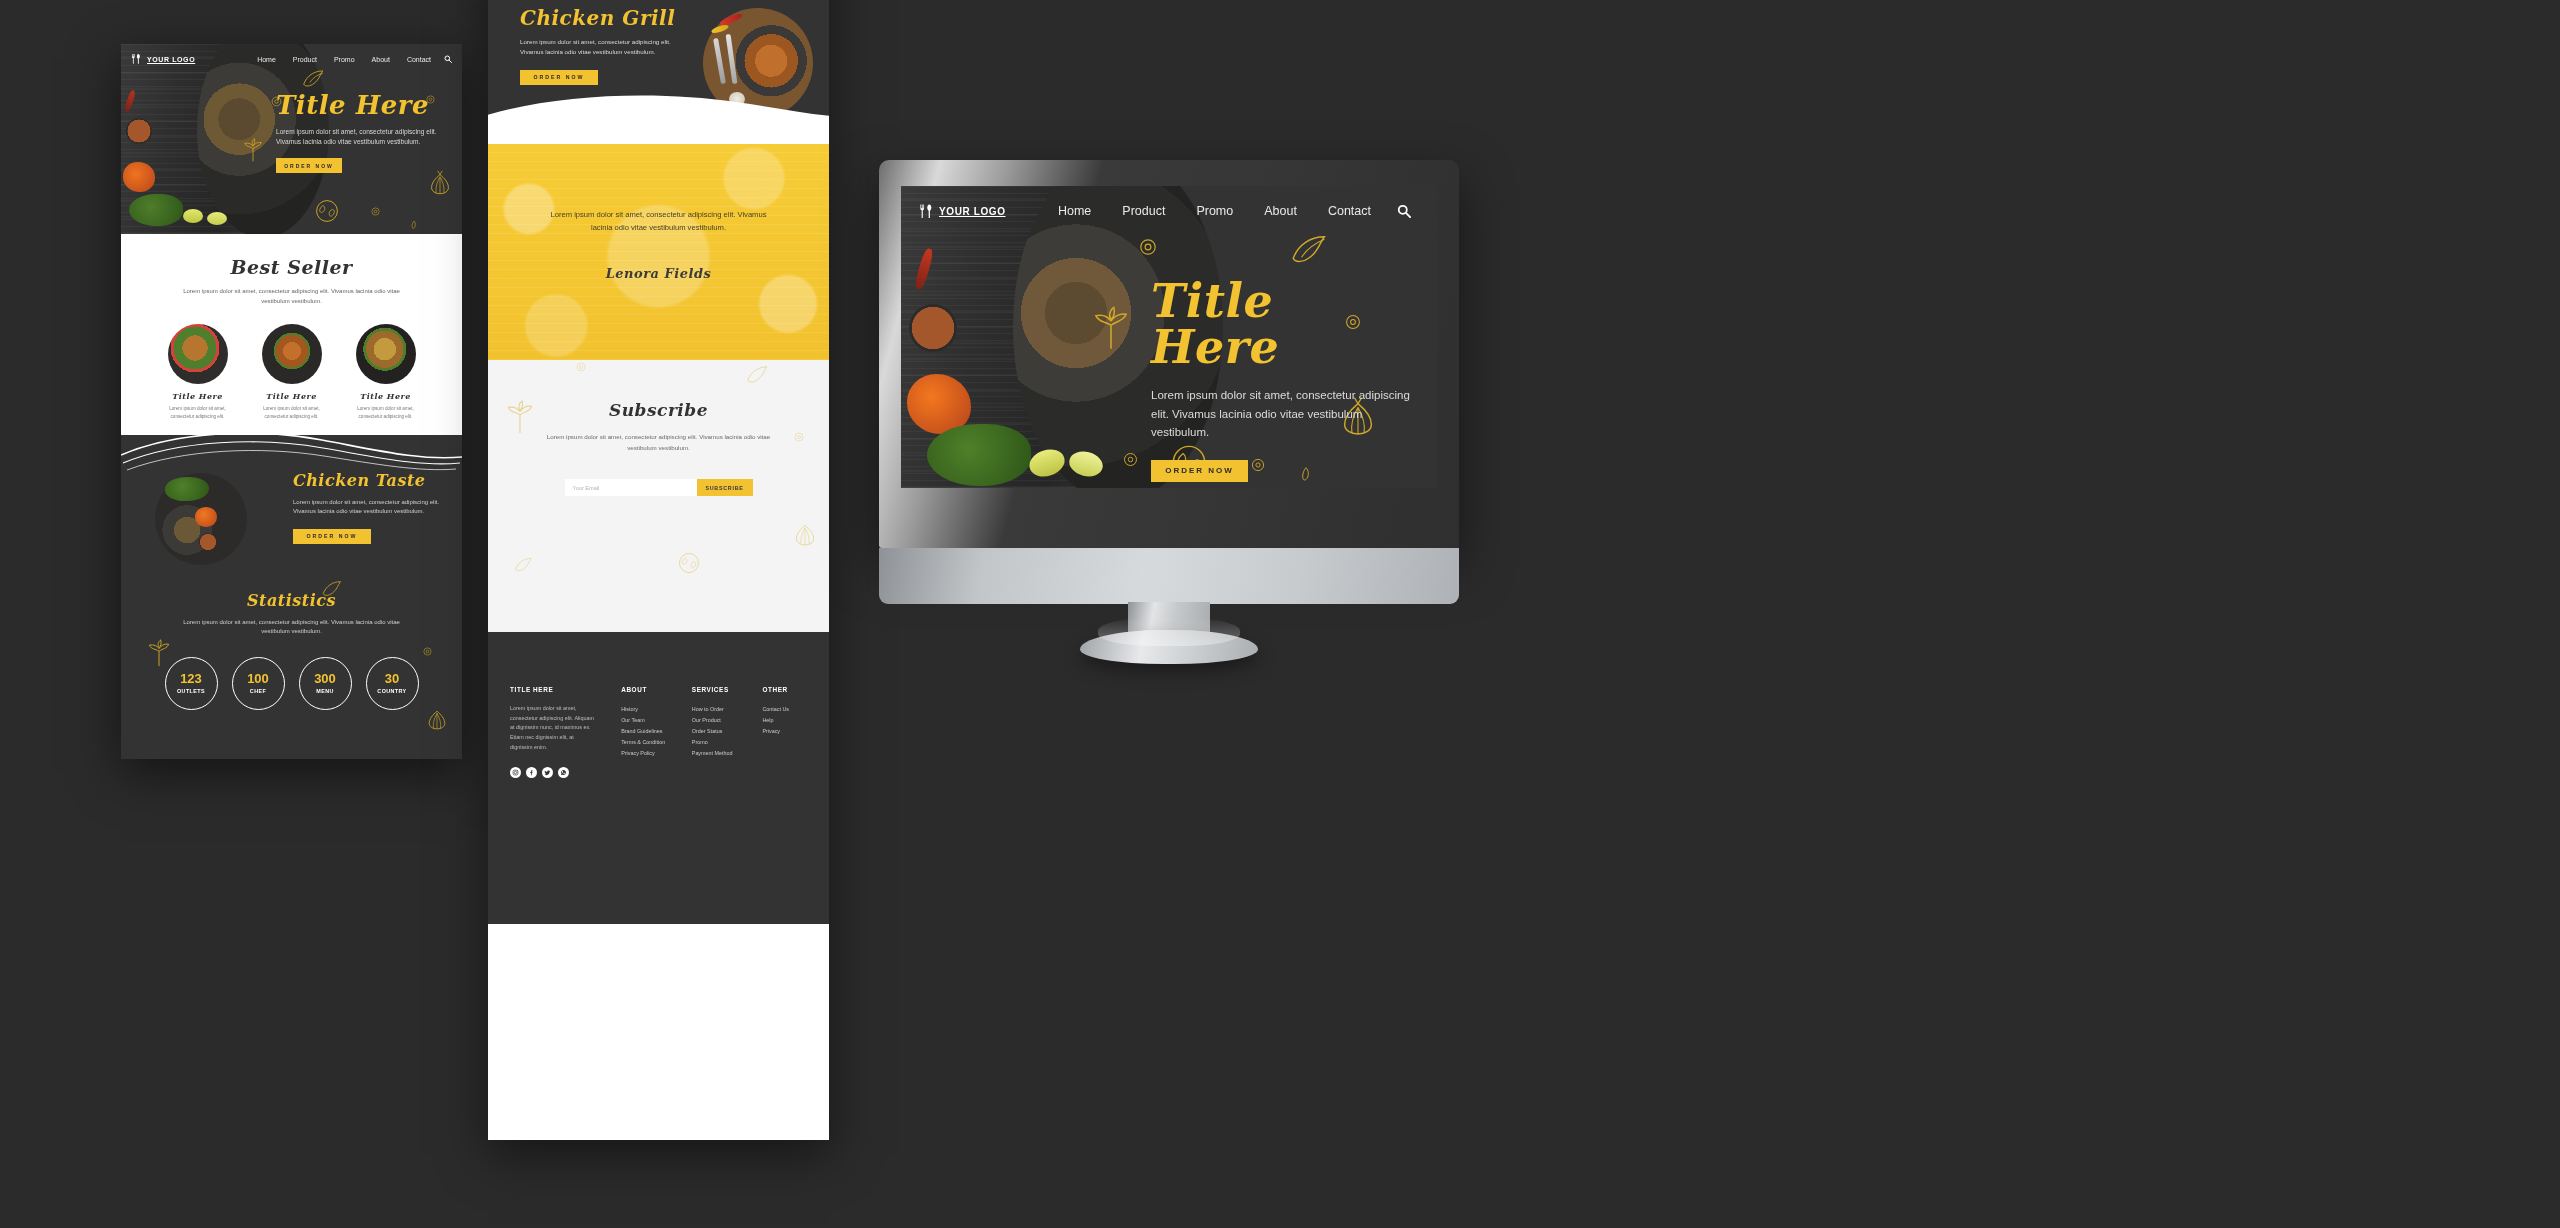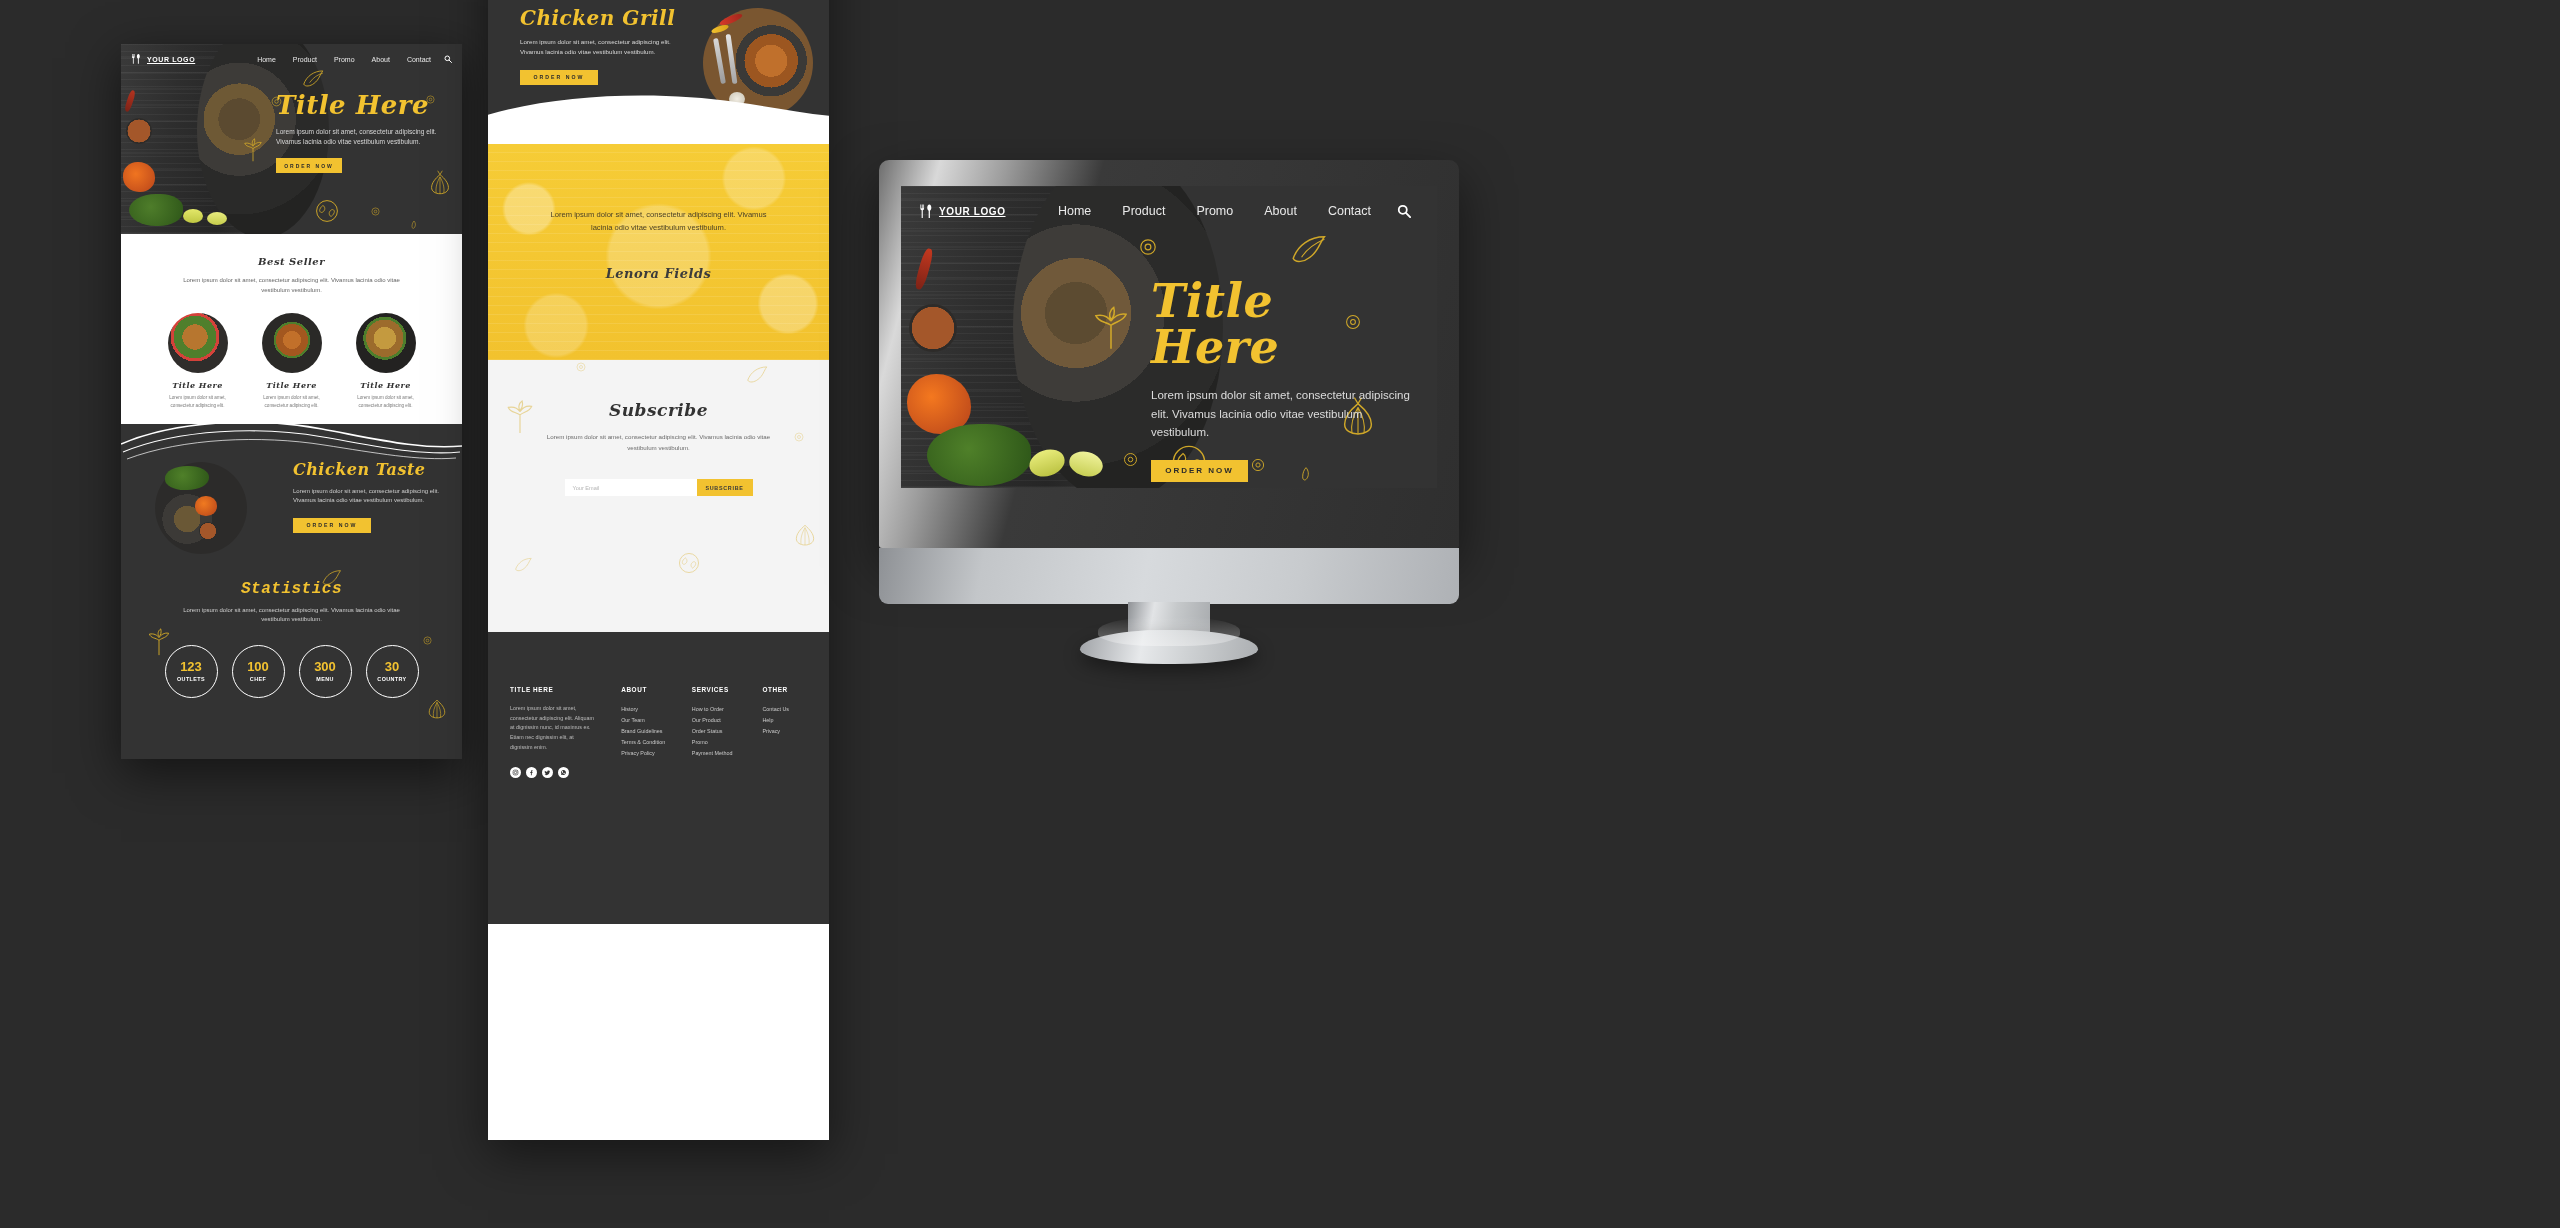--- a/index.html
+++ b/index.html
@@ -49,38 +49,38 @@
     border-radius:50%;
   }
   .hero-l .topbar { position:absolute; inset:0 0 auto 0; height:30px; display:flex; align-items:center; justify-content:space-between; padding:0 10px; z-index:5;}
   .hero-l .navlist { gap:17px; font-size:7px; }
   .hero-l .heroTxt { position:absolute; left:155px; top:48px; width:170px; z-index:4; }
   .hero-l .heroTxt h1 { font-size:26px; line-height:1; }
   .hero-l .heroTxt p { color:#d6d6d6; font-size:6.6px; line-height:1.55; margin-top:9px; }
   .hero-l .btn-order { width:66px; height:15px; font-size:5px; margin-top:11px; }
 
   .best-l { background:#fff; padding:22px 0 14px; }
-  .best-l h2 { text-align:center; color:#333; font-size:10px; }
+  .best-l h2 { text-align:center; color:#333; font-size:19px; }
   .best-l .lead { text-align:center; color:#666; font-size:6px; line-height:1.6; margin:9px auto 0; width:232px; }
   .cards { display:flex; justify-content:center; gap:34px; margin-top:18px; }
   .card { width:60px; text-align:center; }
   .card .thumb { width:60px; height:60px; border-radius:50%; }
   .card h3 { font-size:8px; color:#333; margin-top:7px; }
   .card p { font-size:4.6px; color:#7a7a7a; line-height:1.7; margin-top:4px; }
 
   .oriental-l { background:#333; height:144px; }
   .oriental-l .wave { position:absolute; left:0; top:-4px; width:100%; height:46px; }
   .oriental-l .dish { position:absolute; left:34px; top:38px; width:92px; height:92px; border-radius:50%; }
   .oriental-l .txt { position:absolute; left:172px; top:38px; width:148px; }
   .oriental-l h2 { font-size:16px; line-height:1; }
   .oriental-l p { color:#cfcfcf; font-size:6px; line-height:1.6; margin-top:9px; }
   .oriental-l .btn-order { width:78px; height:15px; font-size:5.2px; margin-top:12px; }
 
   .stats-l { background:#333; height:160px; }
-  .stats-l h2 { text-align:center; font-size:16px; padding-top:12px;font-family:Liberation Mono, monospace; }
+  .stats-l h2 { text-align:center; font-size:16px; padding-top:12px; }
   .stats-l .lead { text-align:center; color:#cfcfcf; font-size:6px; line-height:1.6; width:228px; margin:8px auto 0; }
   .circles { display:flex; justify-content:center; gap:14px; margin-top:20px; }
   .circ { width:53px; height:53px; border-radius:50%; border:1.6px solid #fff; display:flex; flex-direction:column; align-items:center; justify-content:center; }
   .circ .num { font-size:13px; font-weight:700; color:#f2c230; line-height:1; }
   .circ .lbl { font-size:5.4px; font-weight:700; color:#fff; letter-spacing:.4px; margin-top:3px; }
 
   
   #mock-mid {
     position:absolute; left:488px; top:-88px; width:341px; height:1228px;
     box-shadow:0 14px 46px rgba(0,0,0,.5); overflow:hidden; background:#fff;

